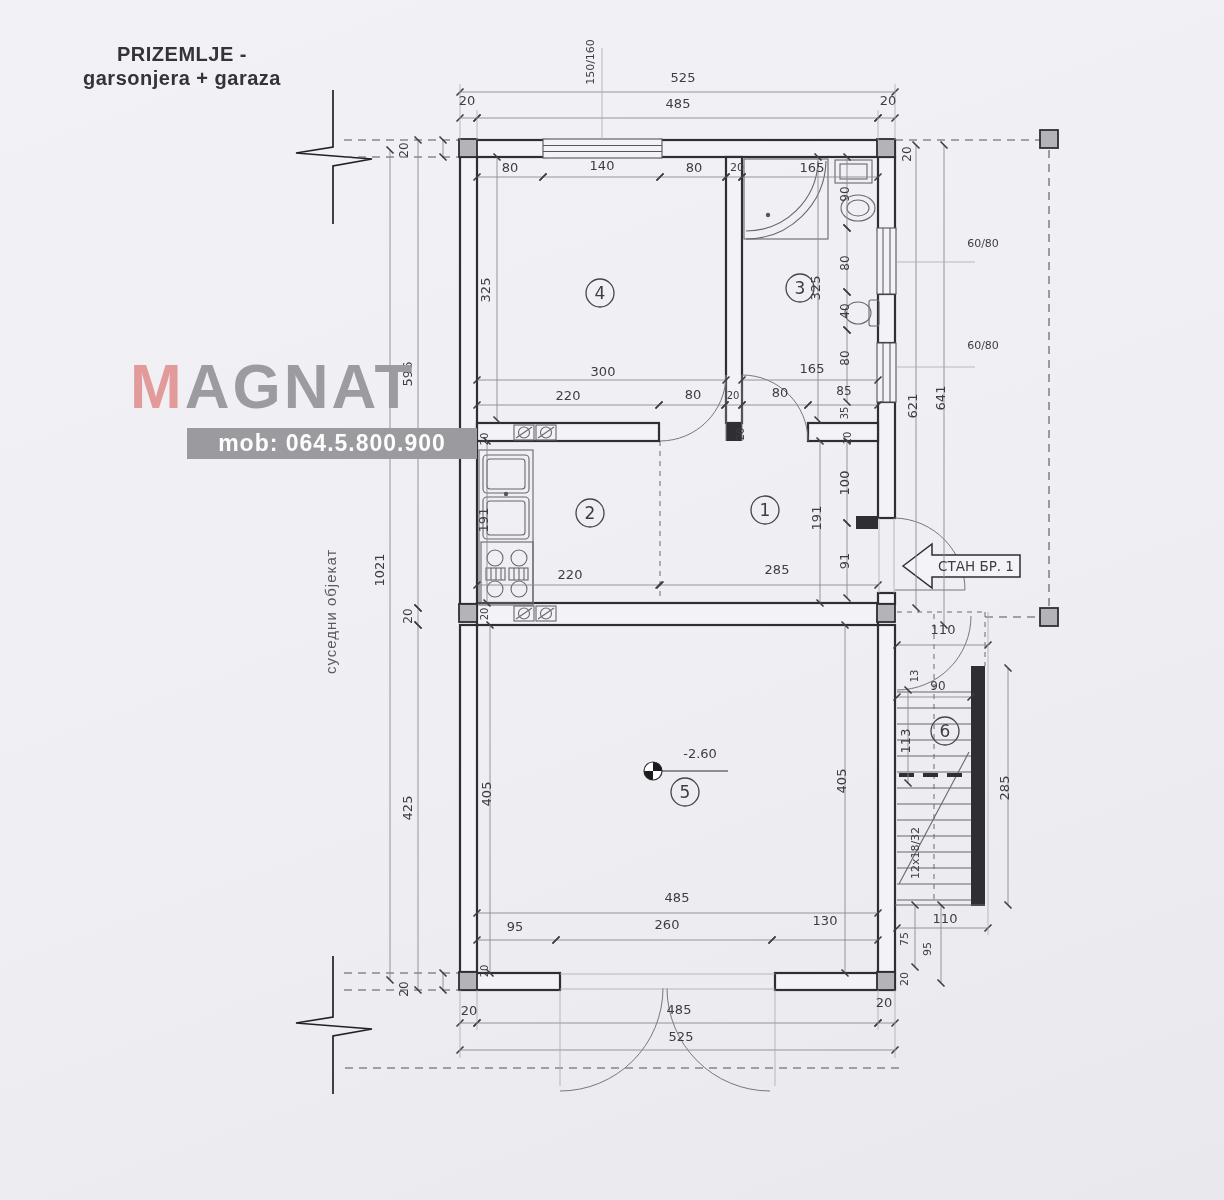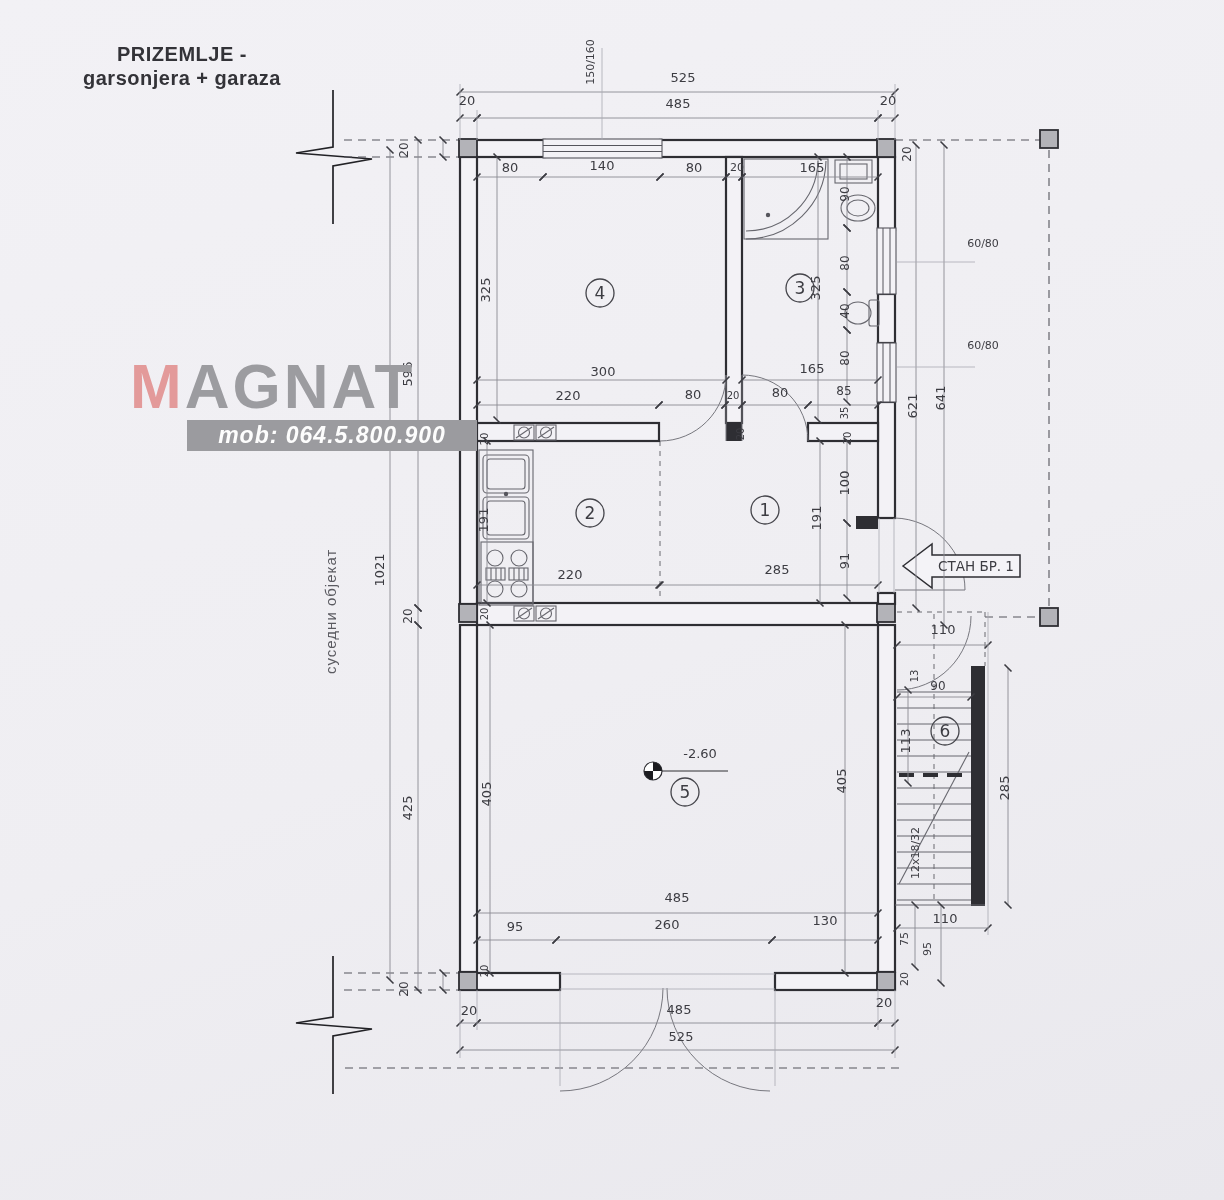--- a/index.html
+++ b/index.html
@@ -16,23 +16,23 @@
     font-size:20px;line-height:1.2;letter-spacing:.5px;
   }
   .logo{position:absolute;left:130px;top:356px;width:352px;}
   .logo .brand{
     font-weight:900;font-size:62px;letter-spacing:3px;color:#9c9ca0;
     font-family:"Liberation Sans",sans-serif;line-height:1;
     transform:scaleY(1.02);white-space:nowrap;
   }
   .logo .brand .first{color:#e39a9a;}
   .logo .phone-band{
-    margin-left:57px;margin-top:2px;width:290px;height:31px;
+    margin-left:57px;margin-top:10px;width:290px;height:31px;
     background:#9b9b9f;color:#fdfdfd;font-weight:bold;font-size:23px;
-    display:flex;align-items:center;justify-content:center;letter-spacing:1px;font-style:italic;
+    display:flex;align-items:center;justify-content:center;letter-spacing:1px;
   }
   .side-note{
     position:absolute;left:322px;top:514px;height:160px;
     writing-mode:vertical-rl;transform:rotate(180deg);
     color:#5a5a60;font-size:15px;letter-spacing:1px;white-space:nowrap;
   }
   svg text{font-family:"DejaVu Sans","Liberation Sans",sans-serif;fill:#3c3c42;}
   .w{fill:#f3f2f6;stroke:#2e2e33;stroke-width:2.2;}
   .wb{fill:#2e2e33;stroke:none;}
   .sq{fill:#b3b3b8;stroke:#2e2e33;stroke-width:1.8;}

